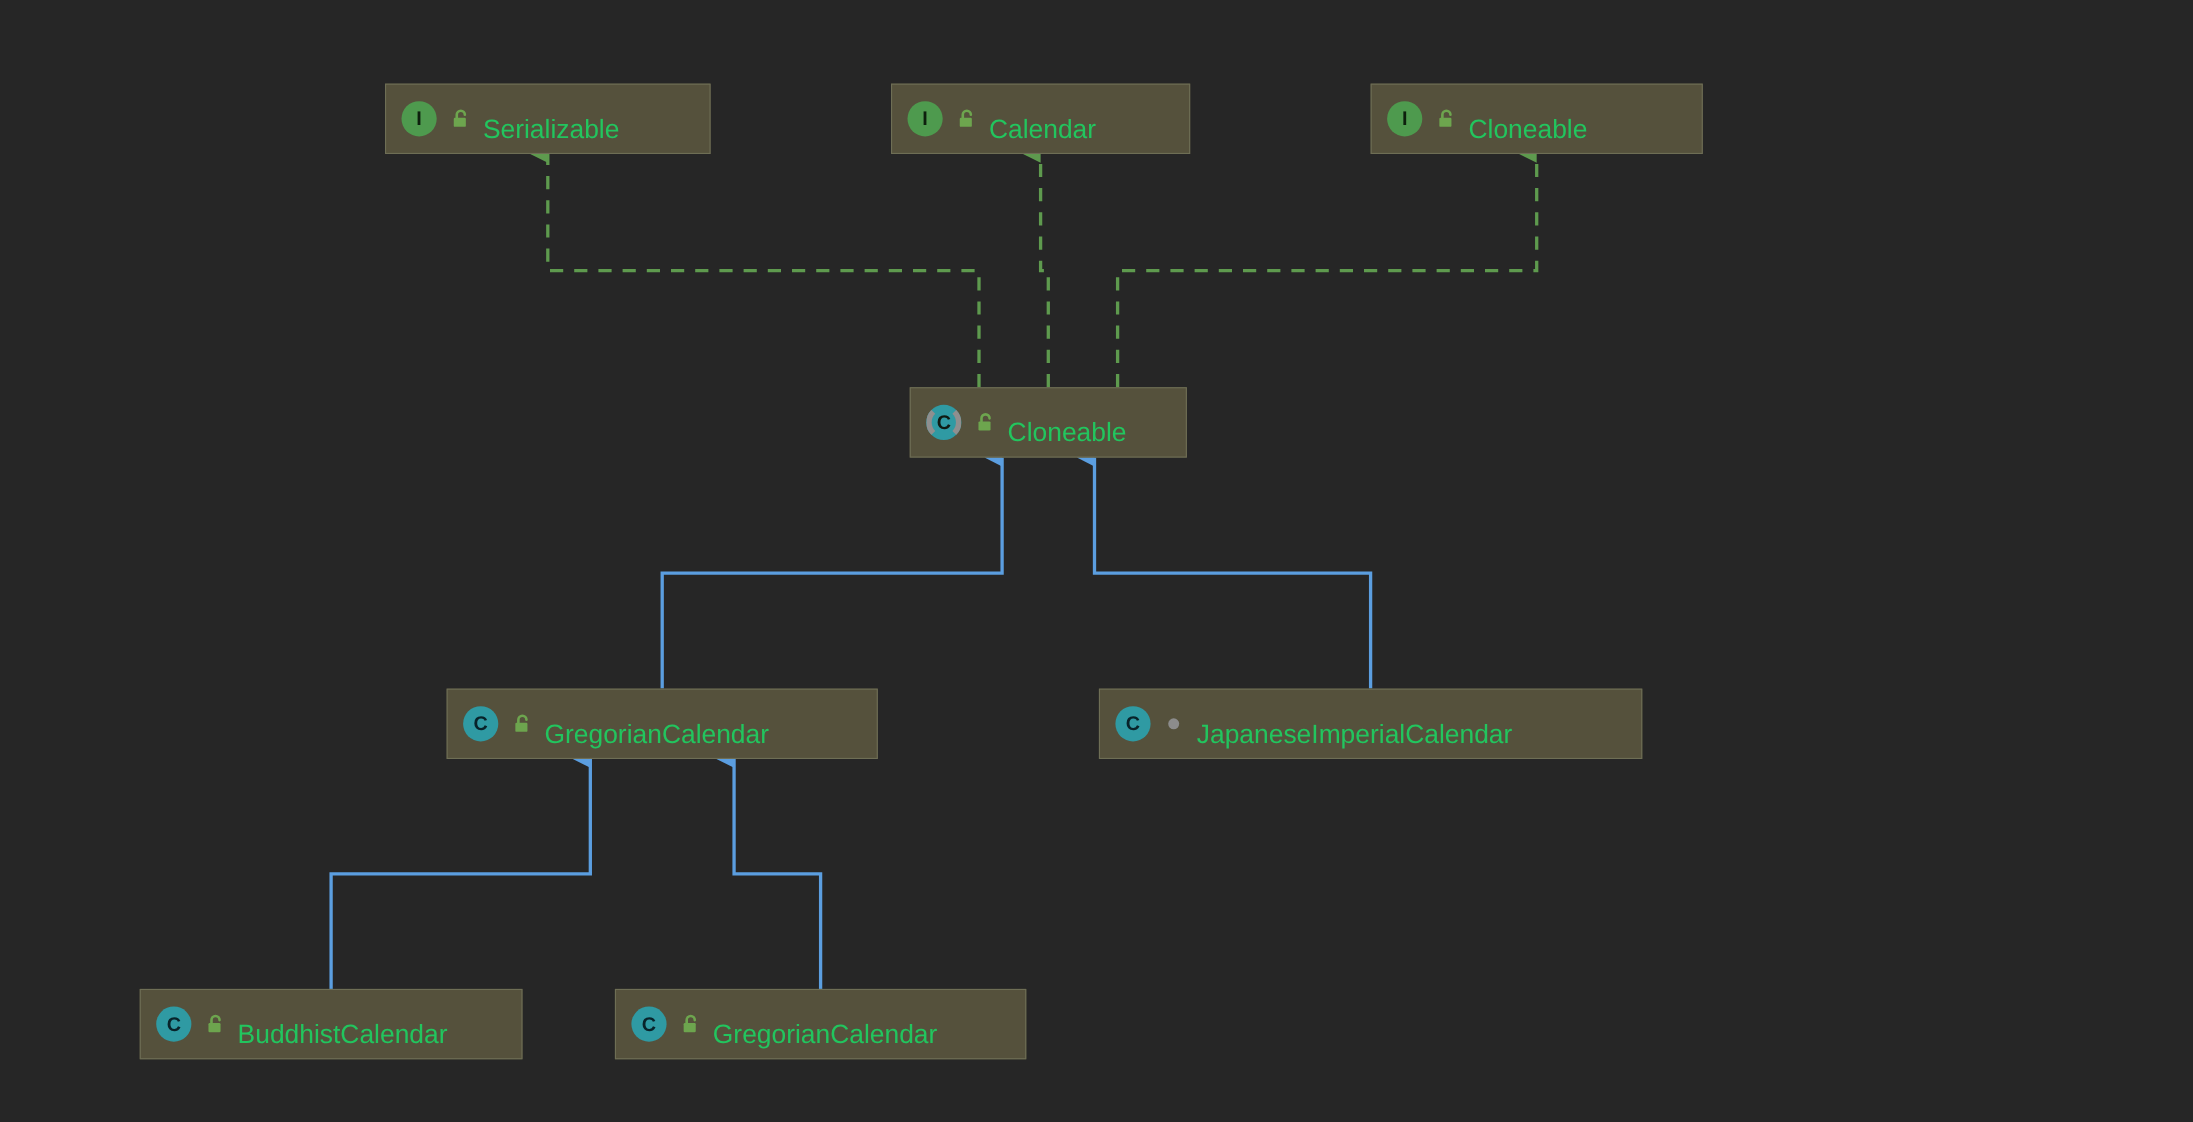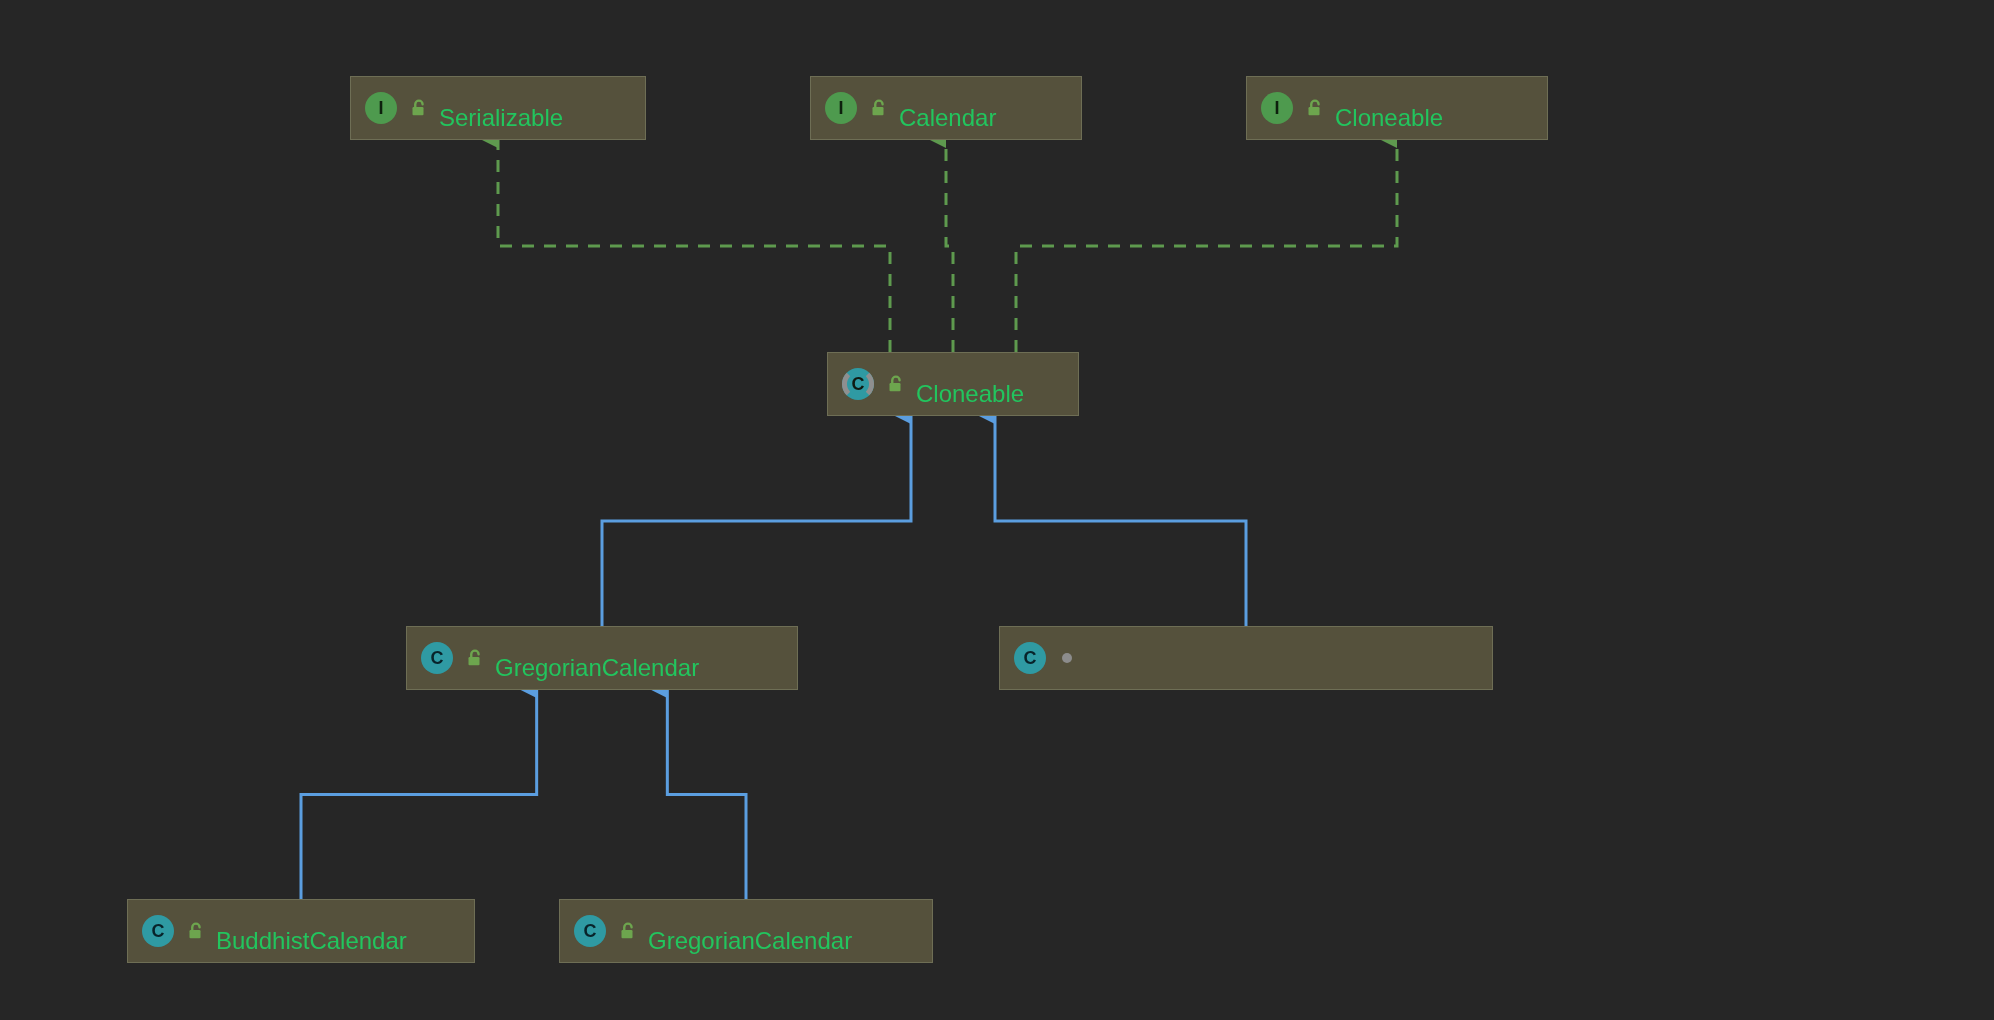--- a/index.html
+++ b/index.html
@@ -167,20 +167,21 @@
 </div>
       <div class="name">GregorianCalendar</div>
     </div>
     <div class="node" style="left: 999px; top: 626px; width: 494px;">
       <div class="badge class">
         <span>C</span>
       </div>
       <div class="vis">
         <div class="dot"></div>
       </div>
+      <div class="name">JapaneseImperialCalendar</div>
     </div>
     <div class="node" style="left: 127px; top: 899px; width: 348px;">
       <div class="badge class">
         <span>C</span>
       </div>
       <div class="vis">
   <svg viewBox="0 0 24 24" fill="none">
     <rect x="6" y="11" width="12" height="9" rx="1.2" fill="#6da54e"></rect>
     <path d="M9 11 V8 a4 4 0 0 1 8 0" stroke="#6da54e" stroke-width="2.6" fill="none" stroke-linecap="round"></path>
   </svg>

